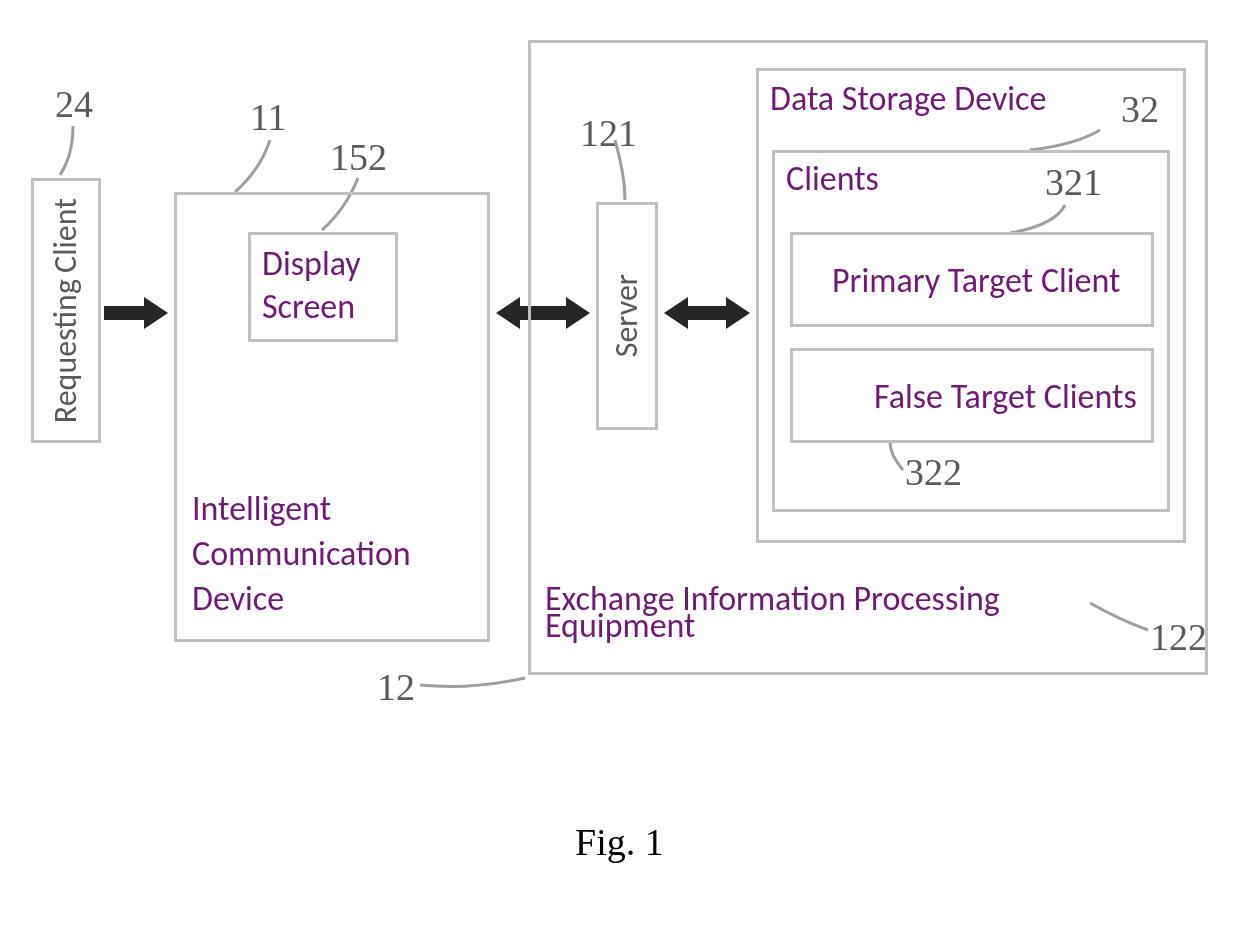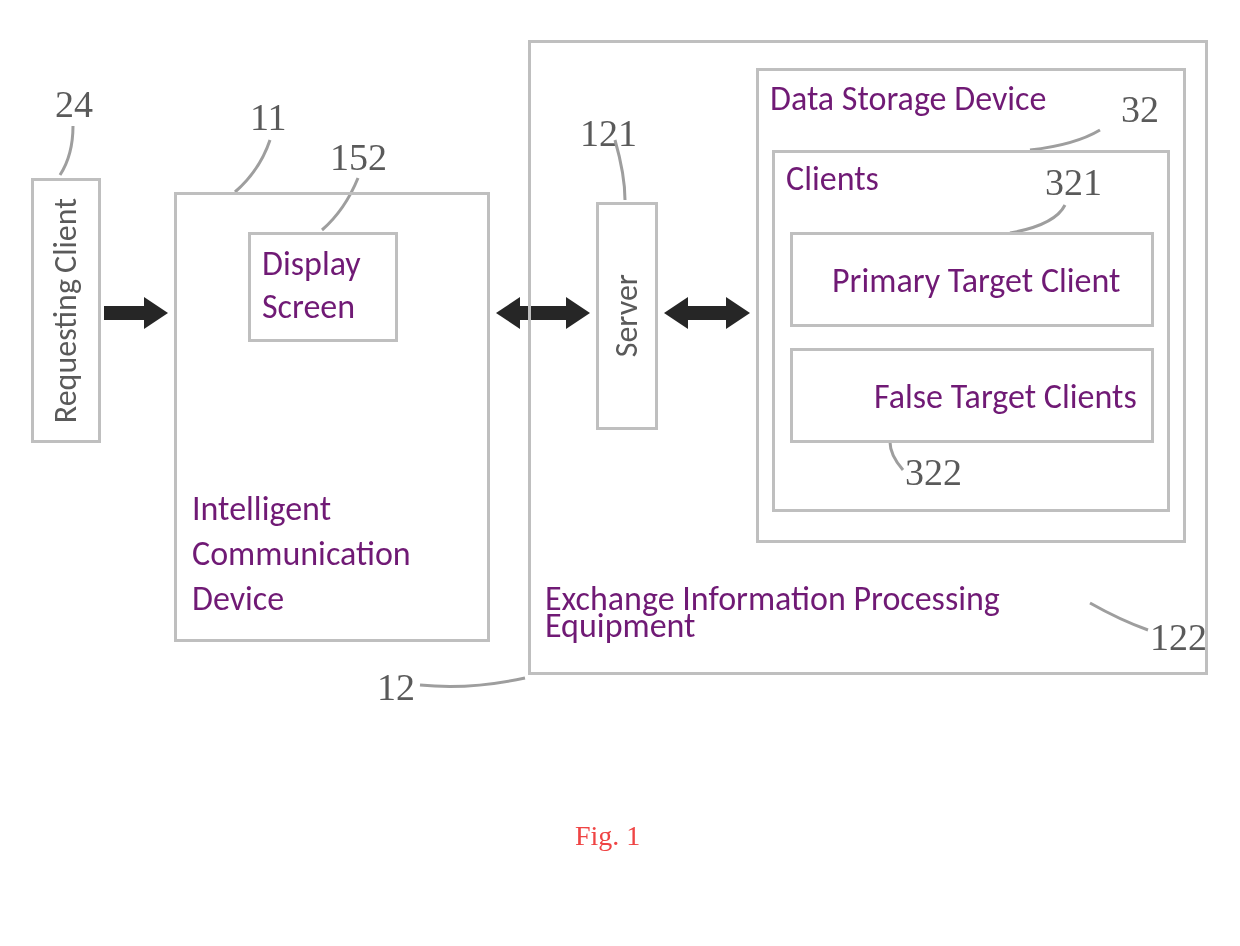--- a/index.html
+++ b/index.html
@@ -25,22 +25,22 @@
   }
   .num {
     position: absolute;
     font-family: "Times New Roman", Times, serif;
     font-size: 38px;
     color: #5a5a5a;
   }
   .fig-caption {
     position: absolute;
     font-family: "Times New Roman", Times, serif;
-    font-size: 28px;
-    color: #ef4444;
+    font-size: 38px;
+    color: #000000;
   }
   svg.leader { position:absolute; overflow:visible; }
   svg.leader path { fill:none; stroke:#9e9e9e; stroke-width:3; }
   .arrow-shaft {
     position: absolute;
     background: #262626;
   }
   .arrow-head-r, .arrow-head-l {
     position: absolute;
     width: 0; height: 0;

